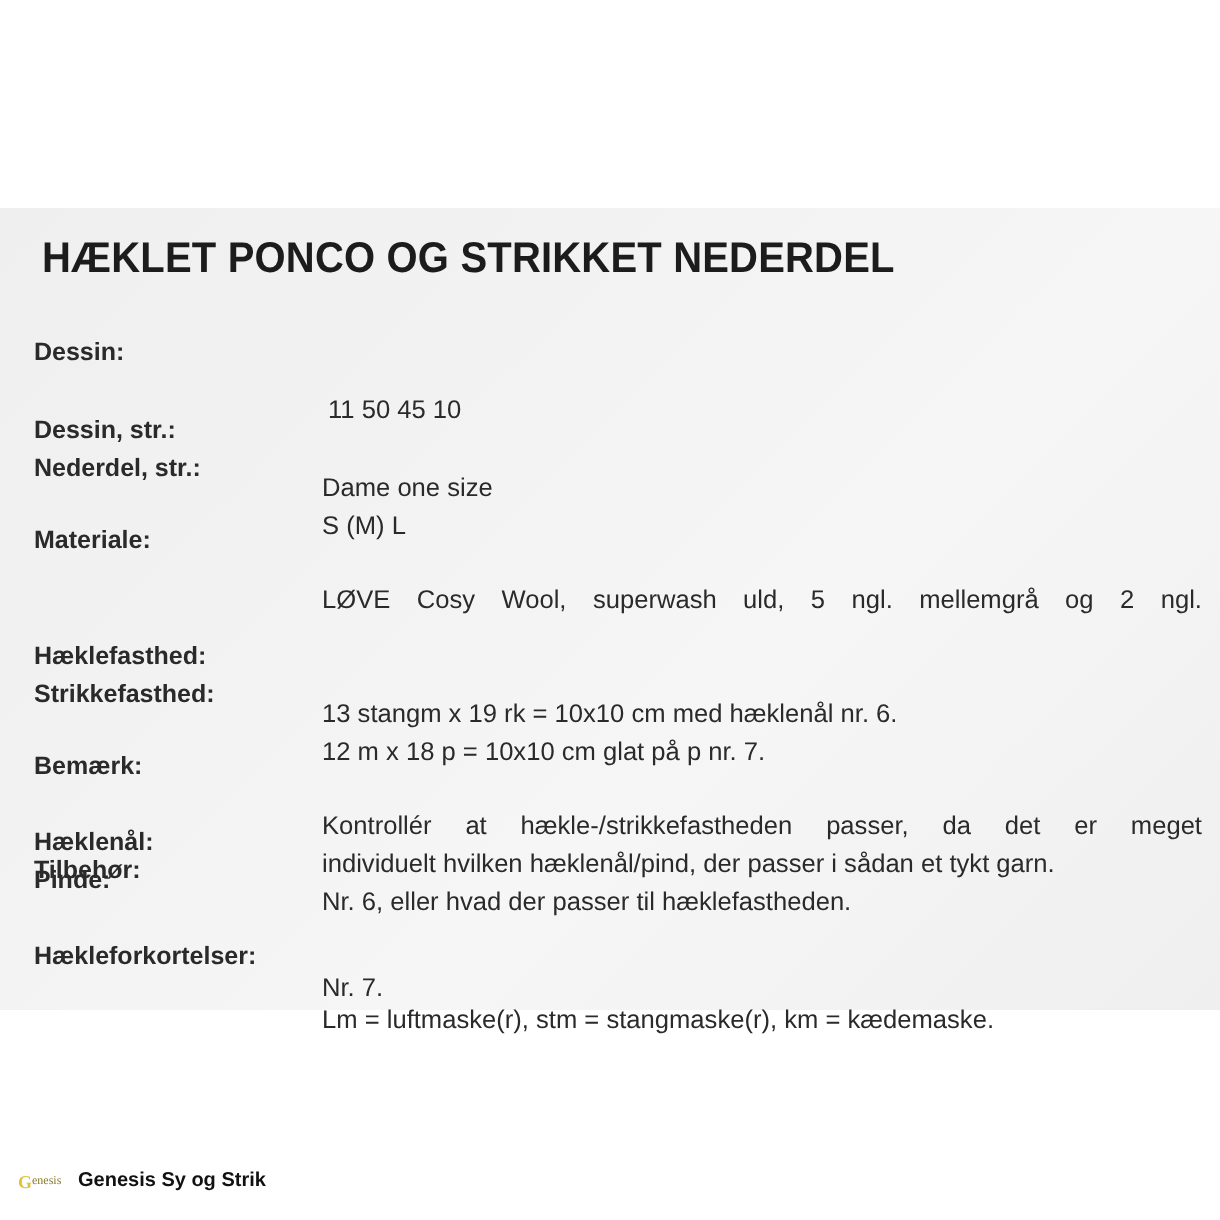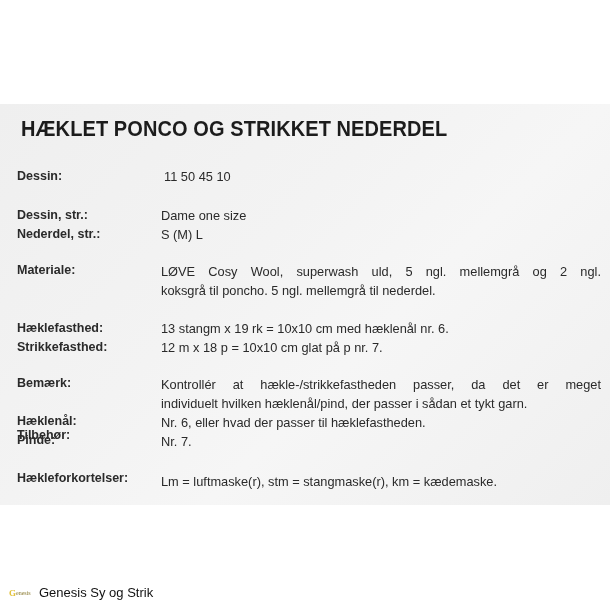--- a/index.html
+++ b/index.html
@@ -46,20 +46,21 @@
       color: #2a2a2a;
       white-space: nowrap;
     }
     .value {
       position: absolute;
       left: 161px;
       font-family: "Liberation Sans", sans-serif;
       font-size: 12.8px;
       color: #2a2a2a;
       white-space: nowrap;
+      margin-top: 28px;
     }
     .value.just {
       width: 440px;
       text-align: justify;
       text-align-last: justify;
     }
     .footer {
       position: absolute;
       left: 9px;
       top: 585px;
@@ -78,22 +79,22 @@
       align-items: center;
     }
     .logo .g {
       color: #e2c13a;
       font-size: 9px;
       font-weight: bold;
       margin-right: 0px;
     }
     .brand {
       font-family: "Liberation Sans", sans-serif;
-      font-weight: normal;
-      font-size: 13px;
+      font-weight: bold;
+      font-size: 10px;
       color: #111111;
     }
   </style>
 </head>
 <body>
 
 <div class="page">
   <div class="panel"></div>
 
   <div class="title">HÆKLET PONCO OG STRIKKET NEDERDEL</div>
@@ -102,37 +103,36 @@
   <div class="value" style="top:169px;left:164px">11 50 45 10</div>
 
   <div class="label" style="top:208px">Dessin, str.:</div>
   <div class="value" style="top:208px">Dame one size</div>
 
   <div class="label" style="top:227px">Nederdel, str.:</div>
   <div class="value" style="top:227px">S (M) L</div>
 
   <div class="label" style="top:263px">Materiale:</div>
   <div class="value just" style="top:264px">LØVE Cosy Wool, superwash uld, 5 ngl. mellemgrå og 2 ngl.</div>
-  <div class="value" style="top:283px">koksgrå til poncho. 5 ngl. mellemgrå til nederdel.</div>
 
   <div class="label" style="top:321px">Hæklefasthed:</div>
   <div class="value" style="top:321px">13 stangm x 19 rk = 10x10 cm med hæklenål nr. 6.</div>
 
   <div class="label" style="top:340px">Strikkefasthed:</div>
   <div class="value" style="top:340px">12 m x 18 p = 10x10 cm glat på p nr. 7.</div>
 
   <div class="label" style="top:376px">Bemærk:</div>
   <div class="value" style="top:396px">individuelt hvilken hæklenål/pind, der passer i sådan et tykt garn.</div>
   <div class="value just" style="top:377px">Kontrollér at hækle-/strikkefastheden passer, da det er meget</div>
 
   <div class="label" style="top:414px">Hæklenål:</div>
   <div class="value" style="top:415px">Nr. 6, eller hvad der passer til hæklefastheden.</div>
 
   <div class="label" style="top:433px">Pinde:</div>
-  <div class="value" style="top:434px">Nr. 7.</div>
+  <div class="value" style="top:458px">Nr. 7.</div>
 
   <div class="label" style="top:428px">Tilbehør:</div>
 
   <div class="label" style="top:471px">Hækleforkortelser:</div>
   <div class="value" style="top:474px">Lm = luftmaske(r), stm = stangmaske(r), km = kædemaske.</div>
 
   <div class="footer">
     <div class="logo">
       <span class="g">G</span>
         <span>enesis</span>

